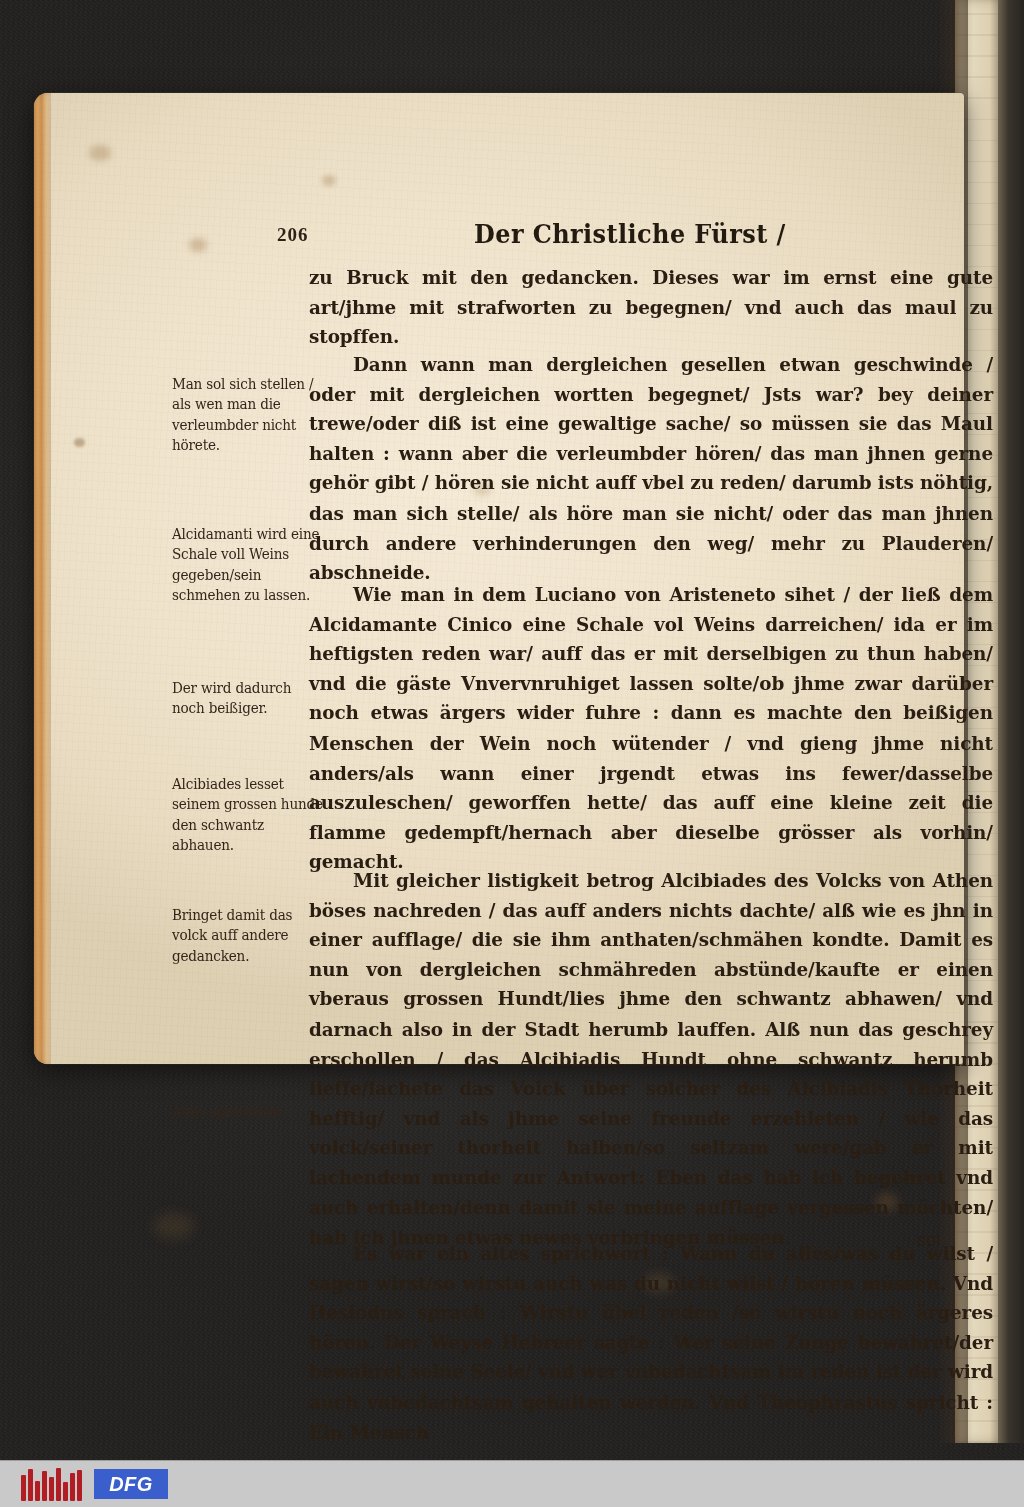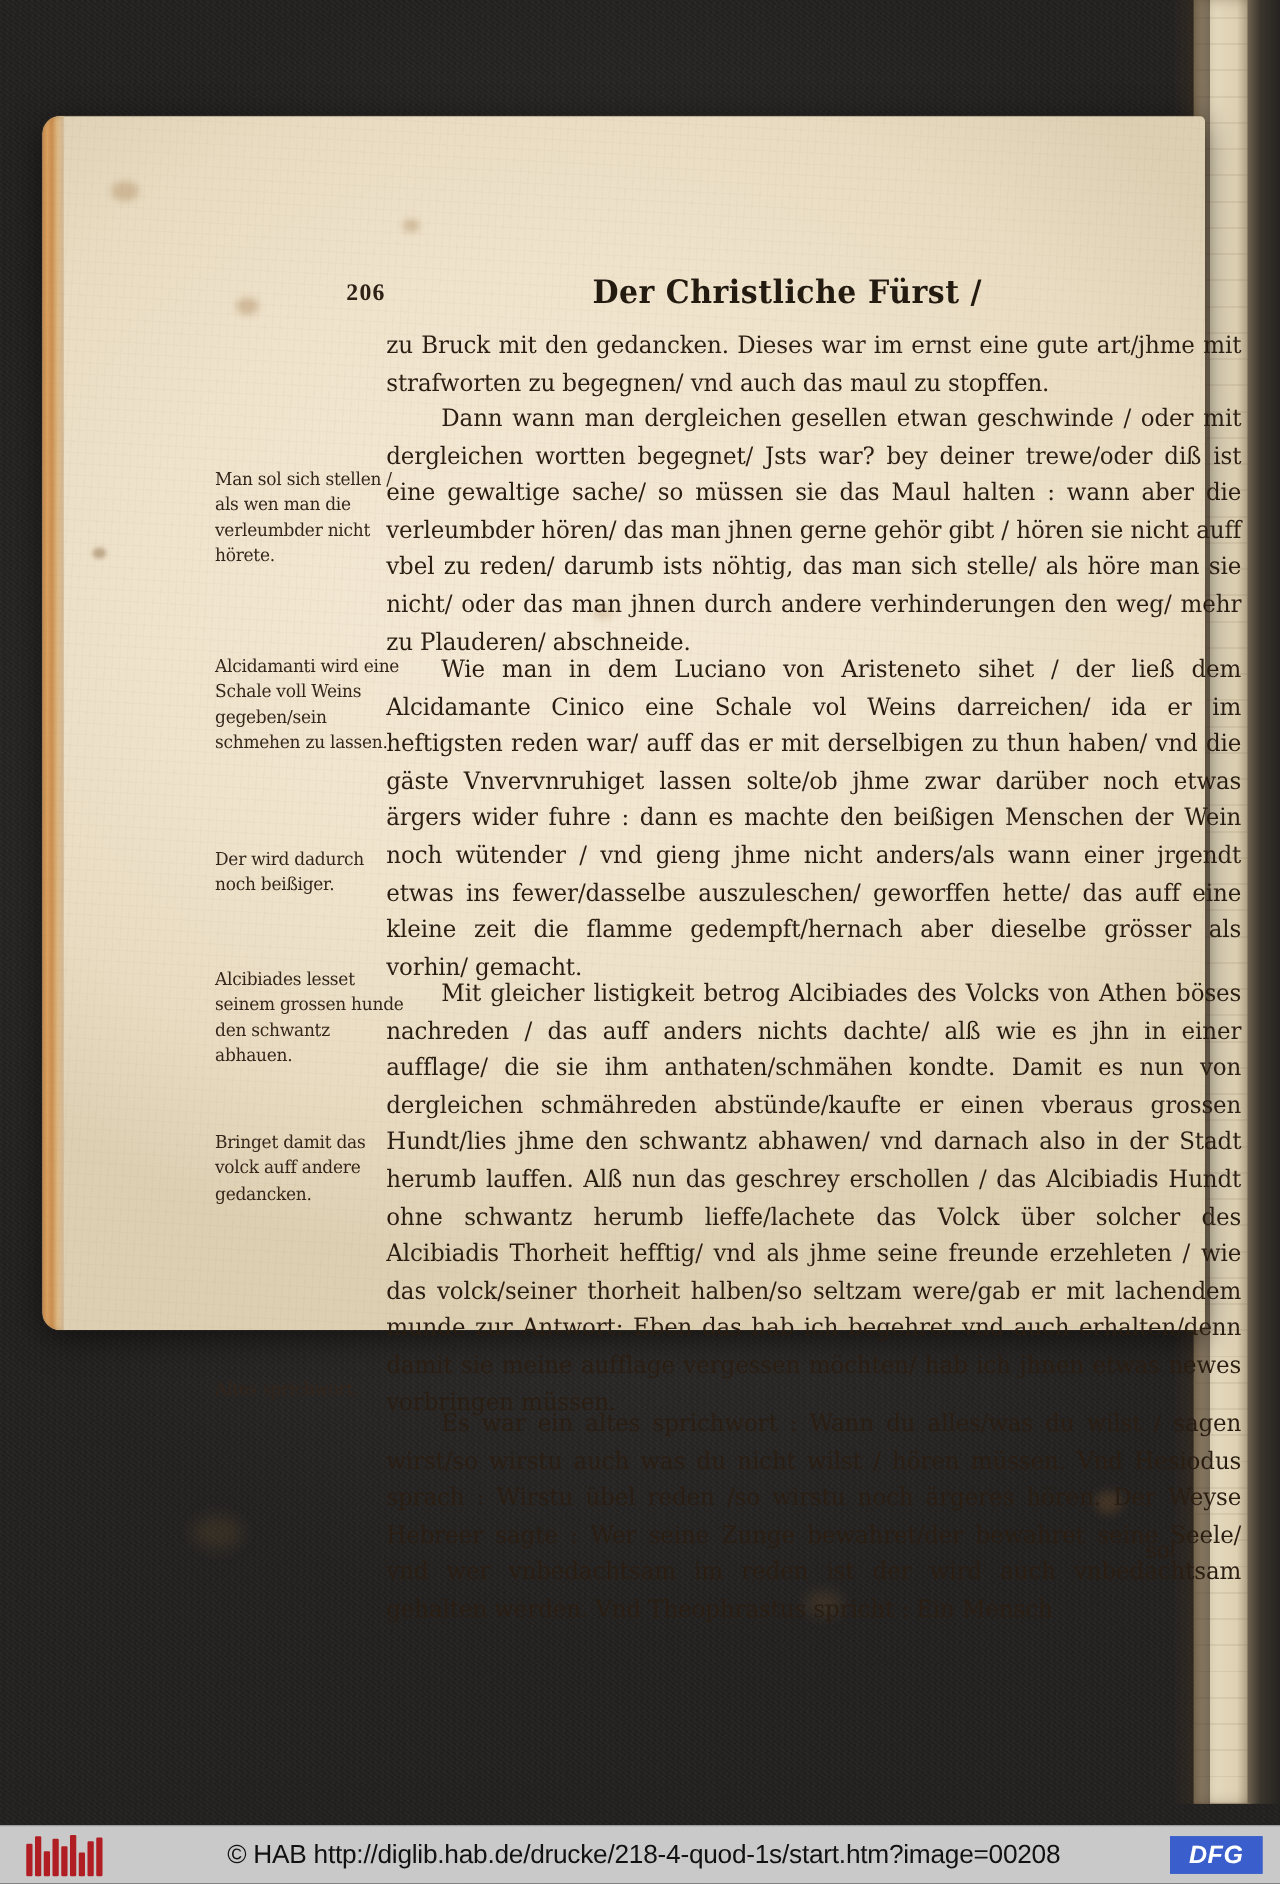--- a/index.html
+++ b/index.html
@@ -82,21 +82,21 @@
   }
   .running-head{
     position:absolute;left:440px;top:126px;width:360px;
     font-size:24px;color:#231a10;font-weight:700;
     font-family:"DejaVu Serif", serif;
     letter-spacing:.4px;
     transform:scaleY(1.08);
   }
 
   .body-col{
-    position:absolute;left:275px;top:170px;width:684px;
+    position:absolute;left:275px;top:170px;width:684px;font-weight:bold;
   }
   .para{
     margin:0 0 1px 0;
     font-family:"DejaVu Serif", serif;
     font-size:18.4px;
     line-height:28.6px;
     color:#2a1d12;
     text-align:justify;
     text-justify:inter-word;
     letter-spacing:-.1px;
@@ -206,15 +206,14 @@
     <i style="height:26px"></i>
       <i style="height:32px"></i>
       <i style="height:20px"></i>
     <i style="height:30px"></i>
       <i style="height:24px"></i>
       <i style="height:33px"></i>
     <i style="height:19px"></i>
       <i style="height:28px"></i>
       <i style="height:31px"></i>
   </div>
-  <div class="footer-text">© HAB http://diglib.hab.de/drucke/218-4-quod-1s/start.htm?image=00208</div>
   <div class="dfg-logo">DFG</div>
 </div>
 
 </body></html>

